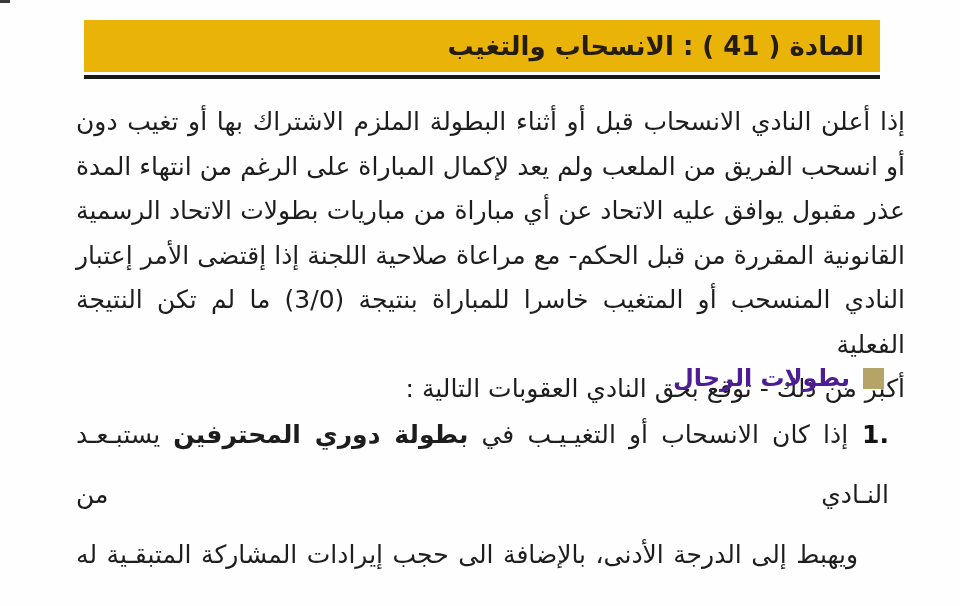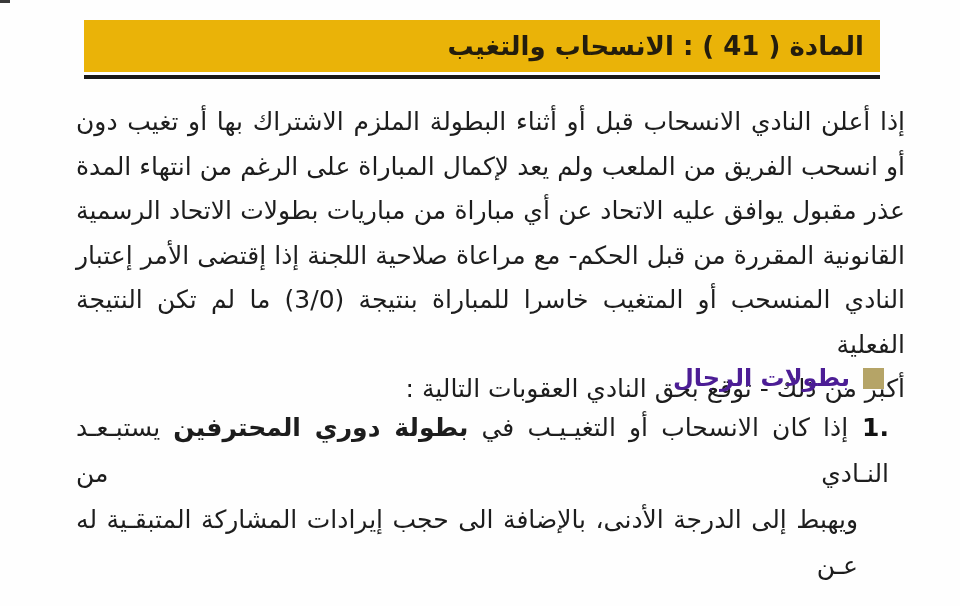--- a/index.html
+++ b/index.html
@@ -65,21 +65,21 @@
     font-size: 24px;
     color: #4c1d95;
     white-space: nowrap;
   }
   .list-block {
     position: absolute; right: 55px; left: 76px; top: 405px;
     direction: rtl;
   }
   .li-line {
     font-size: 25px;
-    line-height: 46px;
+    line-height: 60px;
     text-align: justify;
     text-align-last: justify;
   }
   .li-first { padding-right: 16px; }
   .li-rest  { padding-right: 47px; }
   .item-number {
     font-weight: bold;
     margin-left: 14px;
     color: #121212;
   }

